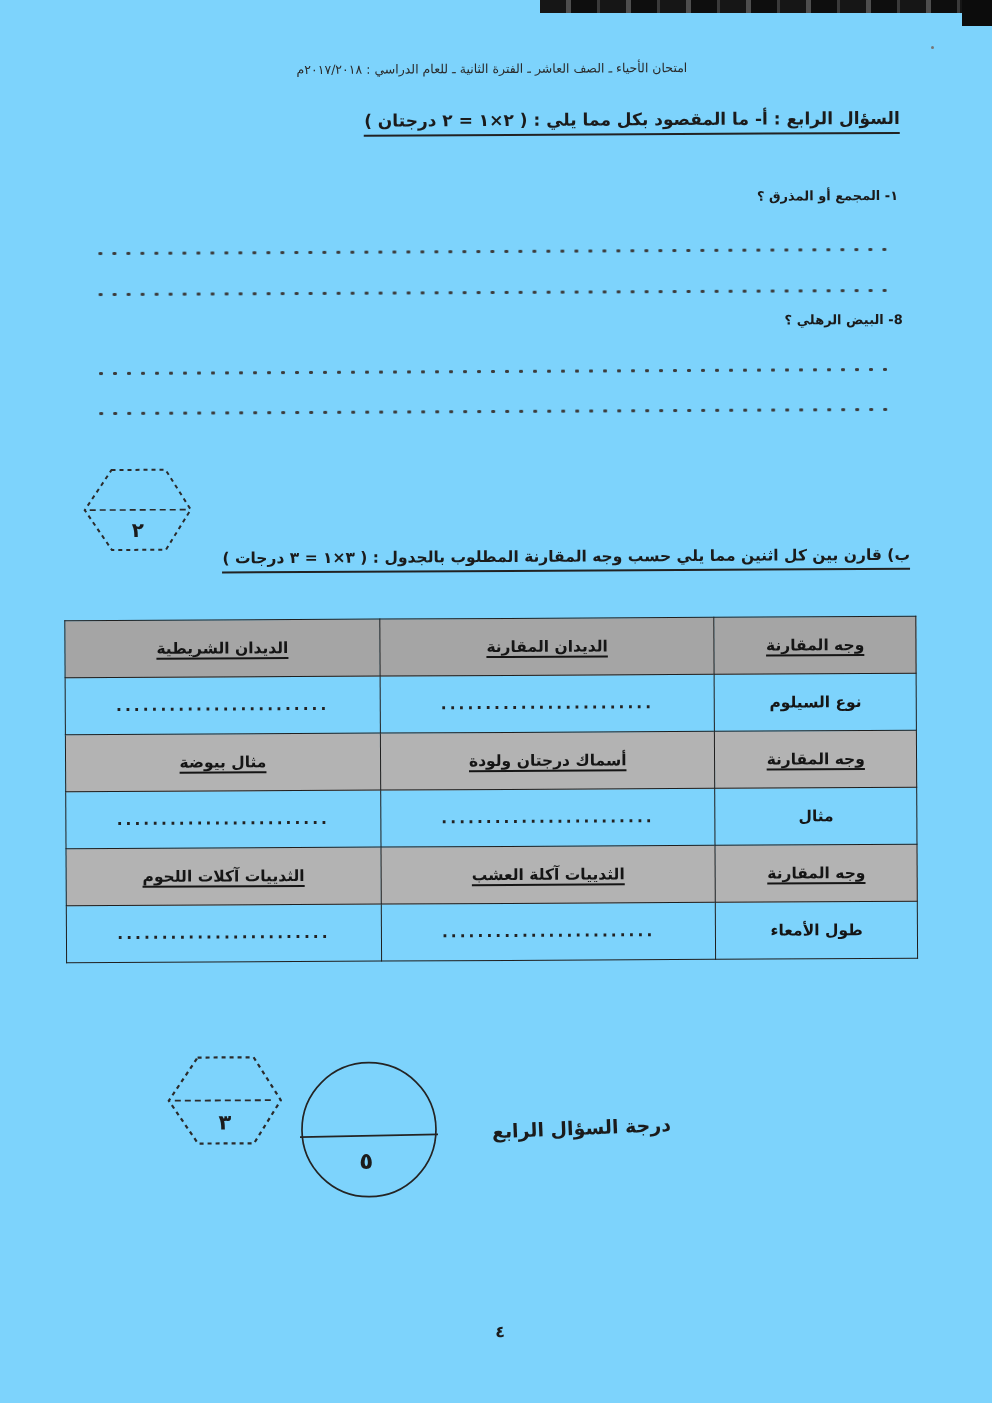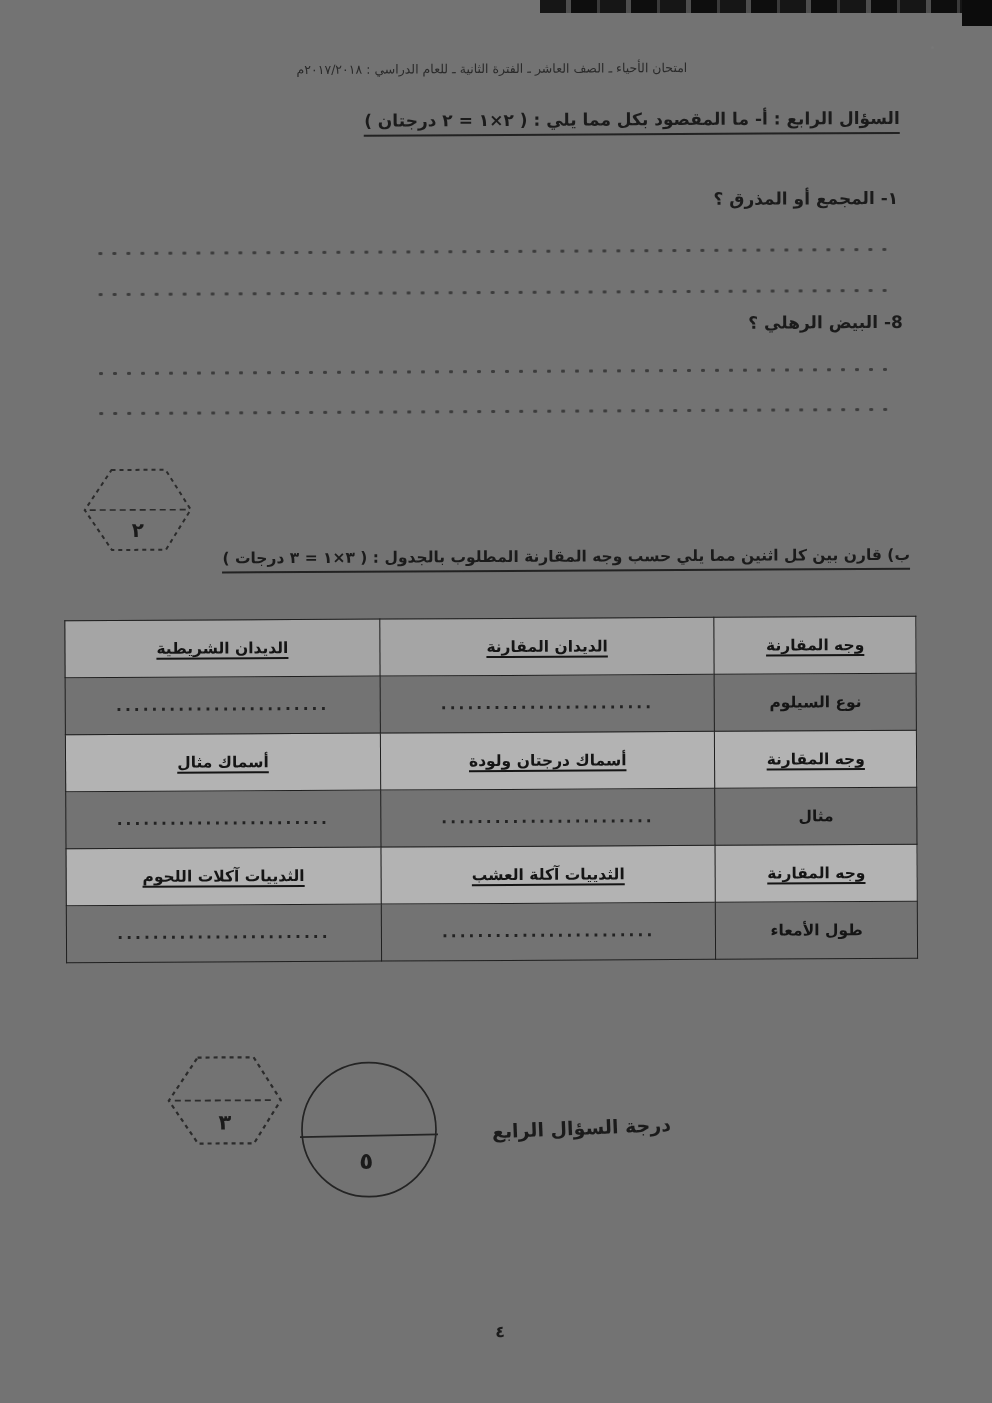--- a/index.html
+++ b/index.html
@@ -1,20 +1,20 @@
 <!DOCTYPE html>
 <html lang="ar"><head>
 <meta charset="utf-8">
 <style>
   html,body{margin:0;padding:0;background:#e8e8e6;}
   .paper{
     position:relative;
     width:992px;height:1403px;
     margin:0 auto;
-    background:#737373;
+    background:#7dd3fc;
     overflow:hidden;
     font-family:"DejaVu Sans", sans-serif;
     color:#1b1b1b;
   }
   .tilt{position:absolute;inset:0;transform:rotate(-0.3deg);transform-origin:50% 40%;}
 
   
   .scan-strip{
     position:absolute;top:0;left:540px;right:0;height:13px;
     background:repeating-linear-gradient(90deg,#161616 0 26px,#4e4e4e 26px 31px,#0e0e0e 31px 57px,#3a3a3a 57px 60px);
@@ -25,21 +25,21 @@
   .header-line{
     position:absolute;top:61px;right:235px;width:525px;
     text-align:center;font-size:12.5px;letter-spacing:0.2px;color:#2a2a2a;
   }
 
   .title{position:absolute;font-weight:bold;}
   .title .u{display:inline-block;border-bottom:2px solid #222;padding-bottom:4px;}
   .title-a{top:110px;right:90px;font-size:17px;}
   .title-b{top:548px;right:82px;font-size:15.5px;}
 
-  .qlabel{position:absolute;font-size:17px;font-weight:bold;}
+  .qlabel{position:absolute;font-size:13px;font-weight:bold;}
   .q1{top:190px;right:92px;}
   .q2{top:314px;right:88px;}
 
   .dotline{
     position:absolute;left:95px;width:795px;height:7px;
     background-image:radial-gradient(circle,#3c3c3c 1.7px,transparent 2px);
     background-size:14px 7px;background-repeat:repeat-x;
   }
   .dl1{top:248px;} .dl2{top:289px;} .dl3{top:368px;} .dl4{top:408px;}
 
@@ -121,21 +121,21 @@
           <th class="c2"><span class="cell-text">الديدان الشريطية</span></th>
         </tr>
         <tr>
           <td class="c0">نوع السيلوم</td>
           <td class="c1 dots-cell">........................</td>
           <td class="c2 dots-cell">........................</td>
         </tr>
         <tr class="row-shaded">
           <td class="c0"><span class="cell-text">وجه المقارنة</span></td>
           <td class="c1"><span class="cell-text">أسماك درجتان ولودة</span></td>
-          <td class="c2"><span class="cell-text">أسماك مثال</span></td>
+          <td class="c2"><span class="cell-text">مثال بيوضة</span></td>
         </tr>
         <tr>
           <td class="c0">مثال</td>
           <td class="c1 dots-cell">........................</td>
           <td class="c2 dots-cell">........................</td>
         </tr>
         <tr class="row-shaded">
           <td class="c0"><span class="cell-text">وجه المقارنة</span></td>
           <td class="c1"><span class="cell-text">الثدييات آكلة العشب</span></td>
           <td class="c2"><span class="cell-text">الثدييات آكلات اللحوم</span></td>

